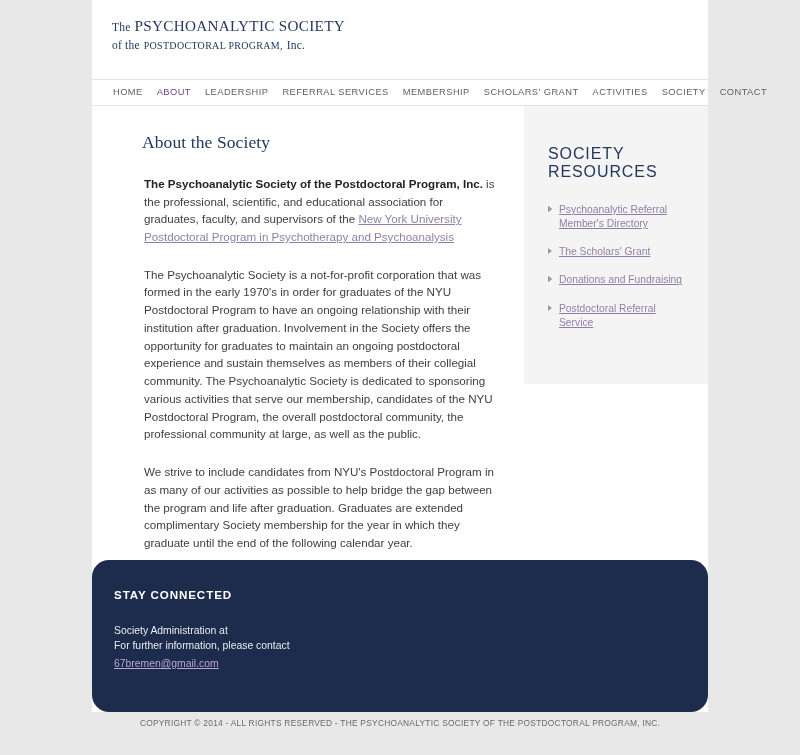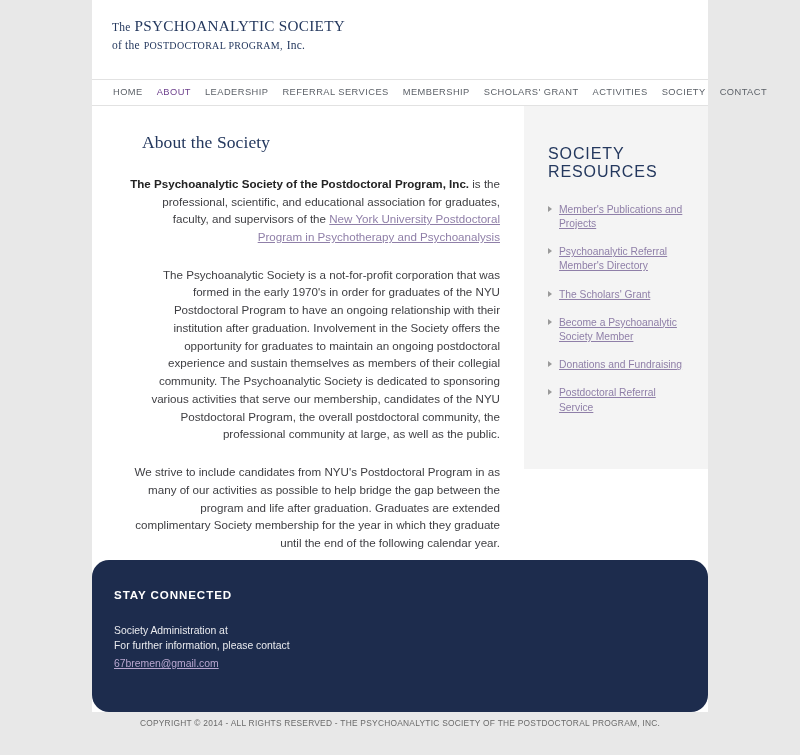--- a/index.html
+++ b/index.html
@@ -78,25 +78,24 @@
   }
   .main h1 {
     margin: 0 0 22px 14px;
     font-family: "Liberation Serif", serif;
     font-weight: normal;
     font-size: 17.5px;
     color: #24385e;
     letter-spacing: 0.1px;
   }
   .main p {
-    margin: 0 0 20px 0;
+    margin: 0 0 20px 16px;
     font-size: 11.6px;
     line-height: 1.53;
     color: #3e3e42;
-    text-align: right;
   }
   .main strong { font-weight: bold; color: #232323; }
   .main a {
     color: #8f7fa8;
     text-decoration: underline;
   }
   
   .sidebar {
     width: 184px;
     background: #f4f4f4;
@@ -217,33 +216,31 @@
         <p>We strive to include candidates from NYU's Postdoctoral Program in as many of our activities as possible to help bridge the gap between the program and life after graduation. Graduates are extended complimentary Society membership for the year in which they graduate until the end of the following calendar year.</p>
 
         <p><span>For any further information, please contact Society Administration at:</span><br><a href="#">67bremen@gmail.com</a><span>.</span></p>
       </div>
 
       <aside class="sidebar">
         <h2>SOCIETY RESOURCES</h2>
         <ul class="side-list">
           <li>
             <span class="bullet"></span>
-            <a href="#">Member's Publications and Projects</a>
           </li>
           <li>
             <span class="bullet"></span>
             <a href="#">Psychoanalytic Referral Member's Directory</a>
           </li>
           <li>
             <span class="bullet"></span>
             <a href="#">The Scholars' Grant</a>
           </li>
           <li>
             <span class="bullet"></span>
-            <a href="#">Become a Psychoanalytic Society Member</a>
           </li>
           <li>
             <span class="bullet"></span>
             <a href="#">Donations and Fundraising</a>
           </li>
           <li>
             <span class="bullet"></span>
             <a href="#">Postdoctoral Referral Service</a>
           </li>
         </ul>

